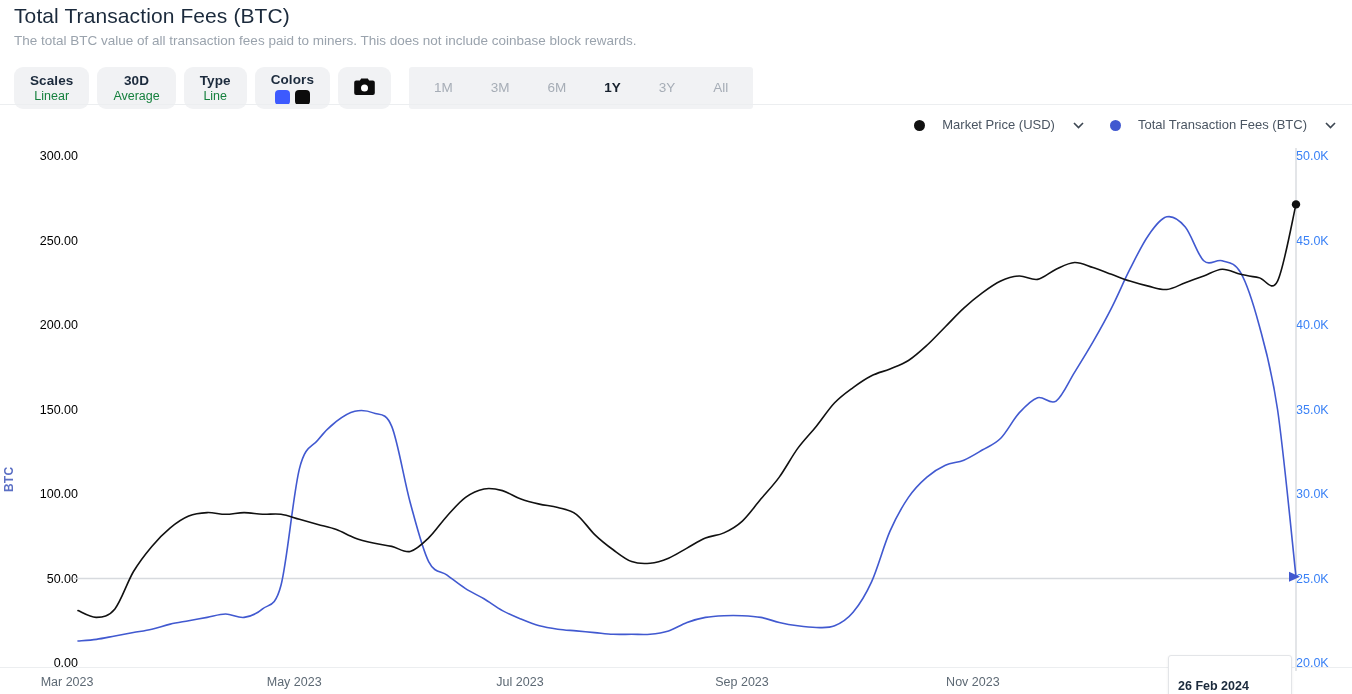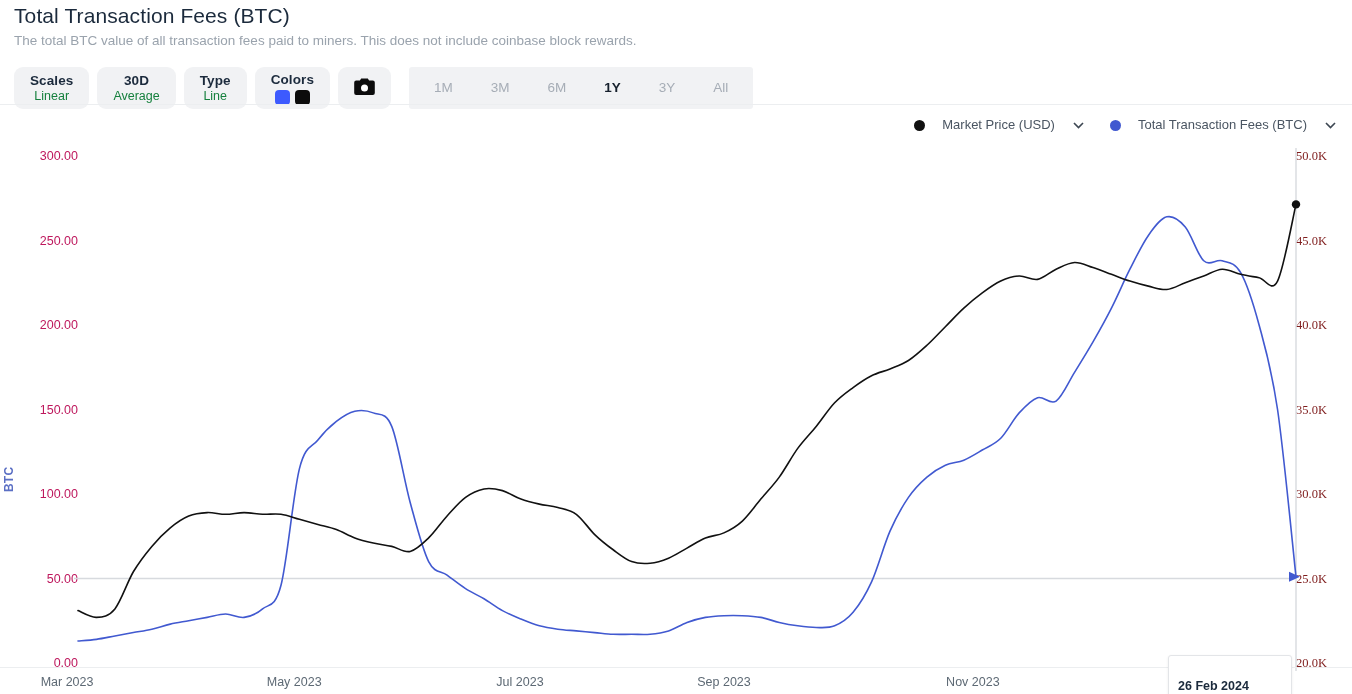--- a/index.html
+++ b/index.html
@@ -58,28 +58,28 @@
   .legend-caret { font-size:11px; color:#4a5562; margin-left:1px; line-height:10px; }
 
   
   .plot { position:absolute; left:0; top:110px; width:1352px; height:584px; }
   .axis-title-left {
     position:absolute; left:2px; top:382px;
     font-size:12px; color:#5b6fc4; font-weight:700;
     transform: rotate(-90deg); transform-origin: left top; letter-spacing:.2px;
   }
   .ytick-left {
-    position:absolute; right:0; font-size:12.5px; color:#be185d; text-align:right;
+    position:absolute; right:0; font-size:12.5px; color:#000000; text-align:right;
     width:66px; transform: translateY(-50%);
   }
   .left-axis { position:absolute; left:12px; top:0; width:66px; height:584px; }
   .right-axis { position:absolute; right:4px; top:0; width:52px; height:584px; }
   .ytick-right {
-    position:absolute; left:0; font-size:12.5px; color:#7f1d1d; text-align:left;
-    width:52px; transform: translateY(-50%); font-family: Liberation Serif, serif;
+    position:absolute; left:0; font-size:12.5px; color:#3b82f6; text-align:left;
+    width:52px; transform: translateY(-50%);
   }
   .xtick {
     position:absolute; bottom:5px; font-size:12.5px; color:#5d6974;
     transform: translateX(-50%); white-space:nowrap;
   }
   .x-rule { position:absolute; left:0; bottom:26px; width:1352px; height:1px; background:#eceef0; }
 
   
   .tooltip {
     position:absolute; left:1168px; top:545px; width:124px;
@@ -188,21 +188,21 @@
         <line x1="1296" y1="38" x2="1296" y2="561" stroke="#d7dade" stroke-width="1.4"></line>
         <path d="M 78.00 531.03 C 81.08 530.75, 90.30 530.19, 96.45 529.34 C 102.61 528.50, 108.76 527.09, 114.91 525.96 C 121.06 524.83, 127.21 523.71, 133.36 522.58 C 139.52 521.45, 145.67 520.61, 151.82 519.20 C 157.97 517.79, 164.12 515.54, 170.27 514.13 C 176.42 512.72, 182.58 511.88, 188.73 510.75 C 194.88 509.62, 201.03 508.50, 207.18 507.37 C 213.33 506.24, 219.48 503.99, 225.64 503.99 C 231.79 503.99, 237.94 508.22, 244.09 507.37 C 250.24 506.52, 256.39 504.27, 262.55 498.92 C 268.70 493.57, 274.85 498.64, 281.00 475.26 C 287.15 451.88, 293.30 382.87, 299.45 358.65 C 305.61 334.43, 311.76 337.81, 317.91 329.92 C 324.06 322.03, 330.21 316.12, 336.36 311.33 C 342.52 306.54, 348.67 302.60, 354.82 301.19 C 360.97 299.78, 367.12 300.35, 373.27 302.88 C 379.42 305.41, 385.58 301.47, 391.73 316.40 C 397.88 331.33, 404.03 369.92, 410.18 392.45 C 416.33 414.98, 422.48 439.49, 428.64 451.60 C 434.79 463.71, 440.94 460.61, 447.09 465.12 C 453.24 469.63, 459.39 474.70, 465.55 478.64 C 471.70 482.58, 477.85 485.12, 484.00 488.78 C 490.15 492.44, 496.30 497.23, 502.45 500.61 C 508.61 503.99, 514.76 506.52, 520.91 509.06 C 527.06 511.60, 533.21 514.13, 539.36 515.82 C 545.52 517.51, 551.67 518.36, 557.82 519.20 C 563.97 520.05, 570.12 520.33, 576.27 520.89 C 582.42 521.45, 588.58 522.02, 594.73 522.58 C 600.88 523.14, 607.03 523.99, 613.18 524.27 C 619.33 524.55, 625.48 524.27, 631.64 524.27 C 637.79 524.27, 643.94 524.83, 650.09 524.27 C 656.24 523.71, 662.39 522.86, 668.55 520.89 C 674.70 518.92, 680.85 514.69, 687.00 512.44 C 693.15 510.19, 699.30 508.50, 705.45 507.37 C 711.61 506.24, 717.76 505.96, 723.91 505.68 C 730.06 505.40, 736.21 505.40, 742.36 505.68 C 748.52 505.96, 754.67 506.24, 760.82 507.37 C 766.97 508.50, 773.12 511.03, 779.27 512.44 C 785.42 513.85, 791.58 514.98, 797.73 515.82 C 803.88 516.67, 810.03 517.51, 816.18 517.51 C 822.33 517.51, 828.48 518.36, 834.64 515.82 C 840.79 513.29, 846.94 509.62, 853.09 502.30 C 859.24 494.98, 865.39 485.40, 871.55 471.88 C 877.70 458.36, 883.85 435.26, 890.00 421.18 C 896.15 407.10, 902.30 396.39, 908.45 387.38 C 914.61 378.37, 920.76 372.45, 926.91 367.10 C 933.06 361.75, 939.21 358.09, 945.36 355.27 C 951.52 352.45, 957.67 352.74, 963.82 350.20 C 969.97 347.66, 976.12 343.72, 982.27 340.06 C 988.42 336.40, 994.58 334.43, 1000.73 328.23 C 1006.88 322.03, 1013.03 309.64, 1019.18 302.88 C 1025.33 296.12, 1031.48 289.64, 1037.64 287.67 C 1043.79 285.70, 1049.94 295.27, 1056.09 291.05 C 1062.24 286.82, 1068.39 272.18, 1074.55 262.32 C 1080.70 252.46, 1086.85 242.60, 1093.00 231.90 C 1099.15 221.20, 1105.30 210.21, 1111.45 198.10 C 1117.61 185.99, 1123.76 171.34, 1129.91 159.23 C 1136.06 147.12, 1142.21 134.16, 1148.36 125.43 C 1154.52 116.70, 1160.67 108.25, 1166.82 106.84 C 1172.97 105.43, 1179.12 109.66, 1185.27 116.98 C 1191.42 124.30, 1197.58 145.15, 1203.73 150.78 C 1209.88 156.41, 1216.03 148.81, 1222.18 150.78 C 1228.33 152.75, 1234.48 151.91, 1240.64 162.61 C 1246.79 173.31, 1252.94 192.19, 1259.09 215.00 C 1265.24 237.81, 1271.39 257.53, 1277.55 299.50 C 1283.70 341.47, 1292.92 438.93, 1296.00 466.81" fill="none" stroke="#4159d0" stroke-width="1.6" stroke-linejoin="round" stroke-linecap="round"></path>
         <path d="M 78.00 500.61 C 81.08 501.74, 90.30 507.65, 96.45 507.37 C 102.61 507.09, 108.76 506.53, 114.91 498.92 C 121.06 491.31, 127.21 472.16, 133.36 461.74 C 139.52 451.32, 145.67 443.71, 151.82 436.39 C 157.97 429.07, 164.12 422.87, 170.27 417.80 C 176.42 412.73, 182.58 408.51, 188.73 405.97 C 194.88 403.44, 201.03 402.87, 207.18 402.59 C 213.33 402.31, 219.48 404.28, 225.64 404.28 C 231.79 404.28, 237.94 402.59, 244.09 402.59 C 250.24 402.59, 256.39 404.00, 262.55 404.28 C 268.70 404.56, 274.85 403.43, 281.00 404.28 C 287.15 405.13, 293.30 407.66, 299.45 409.35 C 305.61 411.04, 311.76 412.73, 317.91 414.42 C 324.06 416.11, 330.21 417.24, 336.36 419.49 C 342.52 421.74, 348.67 425.69, 354.82 427.94 C 360.97 430.19, 367.12 431.60, 373.27 433.01 C 379.42 434.42, 385.58 434.98, 391.73 436.39 C 397.88 437.80, 404.03 442.87, 410.18 441.46 C 416.33 440.05, 422.48 433.86, 428.64 427.94 C 434.79 422.02, 440.94 412.73, 447.09 405.97 C 453.24 399.21, 459.39 391.89, 465.55 387.38 C 471.70 382.87, 477.85 380.06, 484.00 378.93 C 490.15 377.80, 496.30 378.93, 502.45 380.62 C 508.61 382.31, 514.76 386.82, 520.91 389.07 C 527.06 391.32, 533.21 392.73, 539.36 394.14 C 545.52 395.55, 551.67 395.83, 557.82 397.52 C 563.97 399.21, 570.12 399.77, 576.27 404.28 C 582.42 408.79, 588.58 418.64, 594.73 424.56 C 600.88 430.48, 607.03 435.26, 613.18 439.77 C 619.33 444.28, 625.48 449.35, 631.64 451.60 C 637.79 453.85, 643.94 453.85, 650.09 453.29 C 656.24 452.73, 662.39 450.75, 668.55 448.22 C 674.70 445.69, 680.85 441.46, 687.00 438.08 C 693.15 434.70, 699.30 430.48, 705.45 427.94 C 711.61 425.40, 717.76 425.69, 723.91 422.87 C 730.06 420.05, 736.21 416.67, 742.36 411.04 C 748.52 405.41, 754.67 396.39, 760.82 389.07 C 766.97 381.75, 773.12 375.55, 779.27 367.10 C 785.42 358.65, 791.58 346.82, 797.73 338.37 C 803.88 329.92, 810.03 324.00, 816.18 316.40 C 822.33 308.79, 828.48 299.22, 834.64 292.74 C 840.79 286.26, 846.94 282.04, 853.09 277.53 C 859.24 273.02, 865.39 268.80, 871.55 265.70 C 877.70 262.60, 883.85 261.48, 890.00 258.94 C 896.15 256.40, 902.30 254.43, 908.45 250.49 C 914.61 246.55, 920.76 240.91, 926.91 235.28 C 933.06 229.65, 939.21 222.89, 945.36 216.69 C 951.52 210.49, 957.67 203.73, 963.82 198.10 C 969.97 192.47, 976.12 187.40, 982.27 182.89 C 988.42 178.38, 994.58 173.88, 1000.73 171.06 C 1006.88 168.24, 1013.03 166.27, 1019.18 165.99 C 1025.33 165.71, 1031.48 170.50, 1037.64 169.37 C 1043.79 168.24, 1049.94 162.05, 1056.09 159.23 C 1062.24 156.41, 1068.39 152.75, 1074.55 152.47 C 1080.70 152.19, 1086.85 155.57, 1093.00 157.54 C 1099.15 159.51, 1105.30 162.05, 1111.45 164.30 C 1117.61 166.55, 1123.76 169.09, 1129.91 171.06 C 1136.06 173.03, 1142.21 174.72, 1148.36 176.13 C 1154.52 177.54, 1160.67 180.07, 1166.82 179.51 C 1172.97 178.95, 1179.12 175.00, 1185.27 172.75 C 1191.42 170.50, 1197.58 168.24, 1203.73 165.99 C 1209.88 163.74, 1216.03 159.51, 1222.18 159.23 C 1228.33 158.95, 1234.48 162.89, 1240.64 164.30 C 1246.79 165.71, 1252.94 166.55, 1259.09 167.68 C 1265.24 168.81, 1271.39 183.27, 1277.55 171.06 C 1283.70 158.85, 1292.92 107.18, 1296.00 94.40" fill="none" stroke="#111111" stroke-width="1.6" stroke-linejoin="round" stroke-linecap="round"></path>
         <circle cx="1296" cy="94.40160000000003" r="4.2" fill="#111111"></circle>
         <path d="M 1289 461.81 L 1300 466.81 L 1289 471.81 Z" fill="#4159d0"></path>
       </svg>
     <div id="x-axis">
         <div class="xtick" style="left: 67.04px;">Mar 2023</div>
         <div class="xtick" style="left: 294.176px;">May 2023</div>
         <div class="xtick" style="left: 519.96px;">Jul 2023</div>
-        <div class="xtick" style="left: 724px;">Sep 2023</div>
+        <div class="xtick" style="left: 742px;">Sep 2023</div>
         <div class="xtick" style="left: 972.88px;">Nov 2023</div>
         <div class="xtick" style="left: 1200.02px;">Jan 2024</div>
       </div>
     <div class="x-rule"></div>
 
     <div class="tooltip">
       <div class="tt-date">26 Feb 2024</div>
       <div class="tt-row">
         <span class="tt-dot" id="ttd0" style="background: rgb(17, 17, 17);"></span>
         <span class="tt-val">47,136.448 USD</span>

